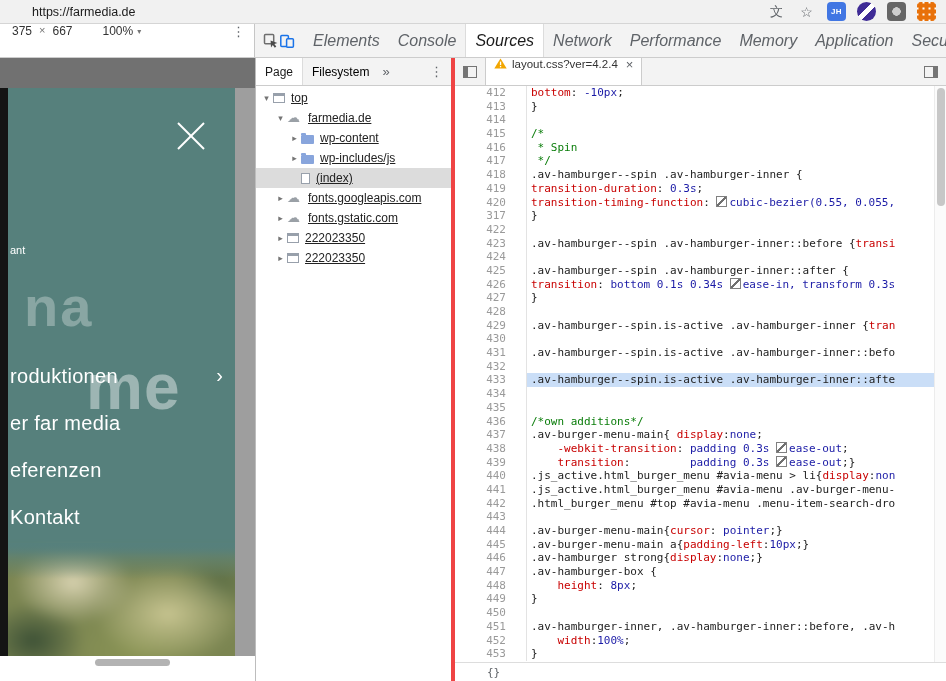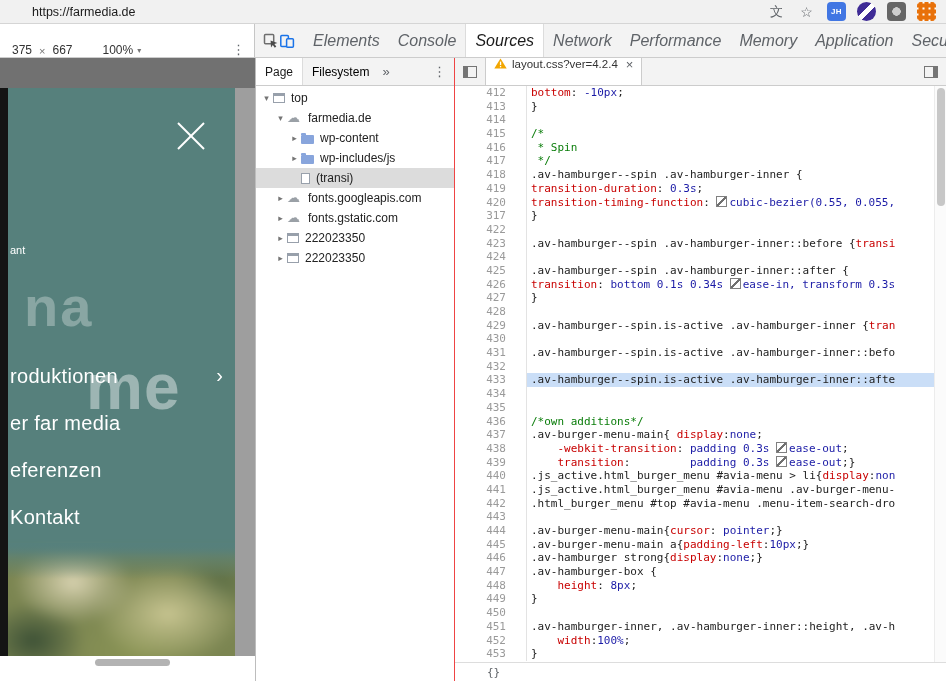--- a/index.html
+++ b/index.html
@@ -17,21 +17,21 @@
   .star-icon{font-size:14px;}
   .extension-icon-jh{background:#4176e3;color:#fff;font-size:8px;font-weight:bold;letter-spacing:.5px;}
   .extension-icon-purple{background:#3f2b96;border-radius:50%;
       background-image:linear-gradient(135deg,transparent 42%,#ffffff 42%,#ffffff 58%,transparent 58%);}
   .extension-icon-gray{background:#666;background-image:radial-gradient(circle at 50% 50%,#cfcfcf 0 4px,#666 4.5px);}
   .extension-icon-orange{background:#e8710a;background-image:radial-gradient(#fff 1.1px,transparent 1.3px);
       background-size:6px 6px;background-position:3.5px 3.5px;}
 
   
   .device-toolbar{position:absolute;left:0;top:24px;width:254px;height:33px;background:#fff;
-      border-bottom:1px solid #ccc;border-right:1px solid #c6c6c6;display:flex;align-items:flex-end;
+      border-bottom:1px solid #ccc;border-right:1px solid #c6c6c6;display:flex;align-items:flex-start;
       font-size:12px;color:#333;}
   .dim{color:#333;}
   .dim-w{margin-left:12px;}
   .times{margin:0 7px;color:#757575;font-size:11px;}
   .zoom{margin-left:30px;display:flex;align-items:center;gap:4px;color:#333;}
   .caret{font-size:8px;color:#757575;}
   .kebab{margin-left:auto;margin-right:9px;color:#5f6368;font-size:13px;}
 
   .devtools-tabbar{position:absolute;left:255px;top:24px;width:691px;height:33px;background:#f3f3f3;
       border-bottom:1px solid #ccc;display:flex;align-items:center;}
@@ -67,40 +67,40 @@
         radial-gradient(52px 38px at 14% 78%,#3d5136,transparent),
         radial-gradient(84px 52px at 55% 88%,#8a9455,transparent),
         radial-gradient(44px 32px at 88% 28%,#5d6f46,transparent);
       filter:blur(5px);}
   .pp-photo-fade{position:absolute;left:0;top:455px;width:227px;height:36px;
       background:linear-gradient(#56807c,rgba(86,128,124,0));}
   .pa-hscroll{position:absolute;left:95px;top:601px;width:75px;height:7px;background:#b3b3b3;border-radius:4px;}
 
   
   .sidebar{position:absolute;left:255px;top:58px;width:200px;height:623px;background:#fff;
-      box-sizing:border-box;border-left:1px solid #bdbdbd;border-right:1px solid #ef4444;}
+      box-sizing:border-box;border-left:1px solid #bdbdbd;border-right:4px solid #ef4444;}
   .sidebar-header{height:27px;background:#f3f3f3;border-bottom:1px solid #ccc;
       display:flex;align-items:center;font-size:12px;}
   .sh-tab{padding:0 9px;color:#000000;height:100%;display:flex;align-items:center;}
   .sh-tab.active{color:#1a1a1a;background:#fff;border-right:1px solid #dcdcdc;}
   .sh-overflow{color:#5f6368;margin-left:4px;font-size:13px;}
   .sh-kebab{margin-left:auto;margin-right:8px;color:#5f6368;font-size:13px;}
   .tree{padding-top:2px;font-size:12px;color:#222;}
   .tree-row{height:20px;display:flex;align-items:center;white-space:nowrap;}
   .tree-row.selected{background:#dcdcdc;}
   .tw-exp{width:13px;flex:0 0 13px;text-align:center;color:#747474;font-size:9px;}
   .tw-icon{margin-right:5px;flex:0 0 auto;}
   .ic-frame{width:12px;height:10px;border:1px solid #98a0ab;border-top-width:3px;box-sizing:border-box;background:#fff;}
   .ic-cloud{font-size:13px;color:#9aa0a6;line-height:10px;width:15px;}
   .ic-cloud::before{content:"☁";}
   .ic-folder{width:13px;height:9px;background:#88a5dc;border-radius:1px;position:relative;margin-top:2px;}
   .ic-folder::before{content:"";position:absolute;top:-2px;left:0;width:5px;height:2px;background:#88a5dc;
       border-radius:1px 1px 0 0;}
   .ic-page{width:9px;height:11px;border:1px solid #98a0ab;background:#fff;box-sizing:border-box;}
-  .tw-label{margin-left:1px;}
+  .tw-label{margin-left:1px;text-decoration:underline;}
 
   
   .editor{position:absolute;left:455px;top:58px;width:491px;height:623px;background:#fff;}
   .tabstrip{height:27px;background:#f3f3f3;border-bottom:1px solid #ccc;display:flex;align-items:stretch;}
   .nav-toggle{width:30px;display:flex;align-items:center;justify-content:center;}
   .ed-tab{display:flex;align-items:flex-start;background:#fff;border-left:1px solid #ccc;border-right:1px solid #ccc;
       padding:0 8px;font-size:11.5px;color:#333;}
   .ed-tab .warn{margin-right:5px;display:flex;}
   .ed-tab .tab-close{margin-left:8px;color:#5f6368;font-size:13px;line-height:1;}
   .drawer-toggle{margin-left:auto;width:30px;display:flex;align-items:center;justify-content:center;}
@@ -233,21 +233,21 @@
           <span class="tw-label">wp-content</span>
         </div>
         <div class="tree-row" style="padding-left: 32px;">
           <span class="tw-exp">▸</span>
           <span class="tw-icon ic-folder"></span>
           <span class="tw-label">wp-includes/js</span>
         </div>
         <div class="tree-row selected" style="padding-left: 32px;">
           <span class="tw-exp"></span>
           <span class="tw-icon ic-page"></span>
-          <span class="tw-label">(transi)</span>
+          <span class="tw-label">(index)</span>
         </div>
         <div class="tree-row" style="padding-left: 18px;">
           <span class="tw-exp">▸</span>
           <span class="tw-icon ic-cloud"></span>
           <span class="tw-label">fonts.googleapis.com</span>
         </div>
         <div class="tree-row" style="padding-left: 18px;">
           <span class="tw-exp">▸</span>
           <span class="tw-icon ic-cloud"></span>
           <span class="tw-label">fonts.gstatic.com</span>
@@ -326,21 +326,21 @@
           <div class="cl"><span class="ln">441</span><span class="ct"><span class="tk-p">.js_active.html_burger_menu #avia-menu .av-burger-menu-</span></span></div>
           <div class="cl"><span class="ln">442</span><span class="ct"><span class="tk-p">.html_burger_menu #top #avia-menu .menu-item-search-dro</span></span></div>
           <div class="cl"><span class="ln">443</span><span class="ct"></span></div>
           <div class="cl"><span class="ln">444</span><span class="ct"><span class="tk-p">.av-burger-menu-main{</span><span class="tk-k">cursor</span><span class="tk-p">: </span><span class="tk-v">pointer</span><span class="tk-p">;}</span></span></div>
           <div class="cl"><span class="ln">445</span><span class="ct"><span class="tk-p">.av-burger-menu-main a{</span><span class="tk-k">padding-left</span><span class="tk-p">:</span><span class="tk-v">10px</span><span class="tk-p">;}</span></span></div>
           <div class="cl"><span class="ln">446</span><span class="ct"><span class="tk-p">.av-hamburger strong{</span><span class="tk-k">display</span><span class="tk-p">:</span><span class="tk-v">none</span><span class="tk-p">;}</span></span></div>
           <div class="cl"><span class="ln">447</span><span class="ct"><span class="tk-p">.av-hamburger-box {</span></span></div>
           <div class="cl"><span class="ln">448</span><span class="ct"><span class="tk-p">    </span><span class="tk-k">height</span><span class="tk-p">: </span><span class="tk-v">8px</span><span class="tk-p">;</span></span></div>
           <div class="cl"><span class="ln">449</span><span class="ct"><span class="tk-p">}</span></span></div>
           <div class="cl"><span class="ln">450</span><span class="ct"></span></div>
-          <div class="cl"><span class="ln">451</span><span class="ct"><span class="tk-p">.av-hamburger-inner, .av-hamburger-inner::height, .av-h</span></span></div>
+          <div class="cl"><span class="ln">451</span><span class="ct"><span class="tk-p">.av-hamburger-inner, .av-hamburger-inner::before, .av-h</span></span></div>
           <div class="cl"><span class="ln">452</span><span class="ct"><span class="tk-p">    </span><span class="tk-k">width</span><span class="tk-p">:</span><span class="tk-v">100%</span><span class="tk-p">;</span></span></div>
           <div class="cl"><span class="ln">453</span><span class="ct"><span class="tk-p">}</span></span></div>
         </div>
     </div>
     <div class="vscroll">
       <div class="vthumb"></div>
     </div>
 
     <div class="statusbar">
       <span class="pp-btn">{}</span>

